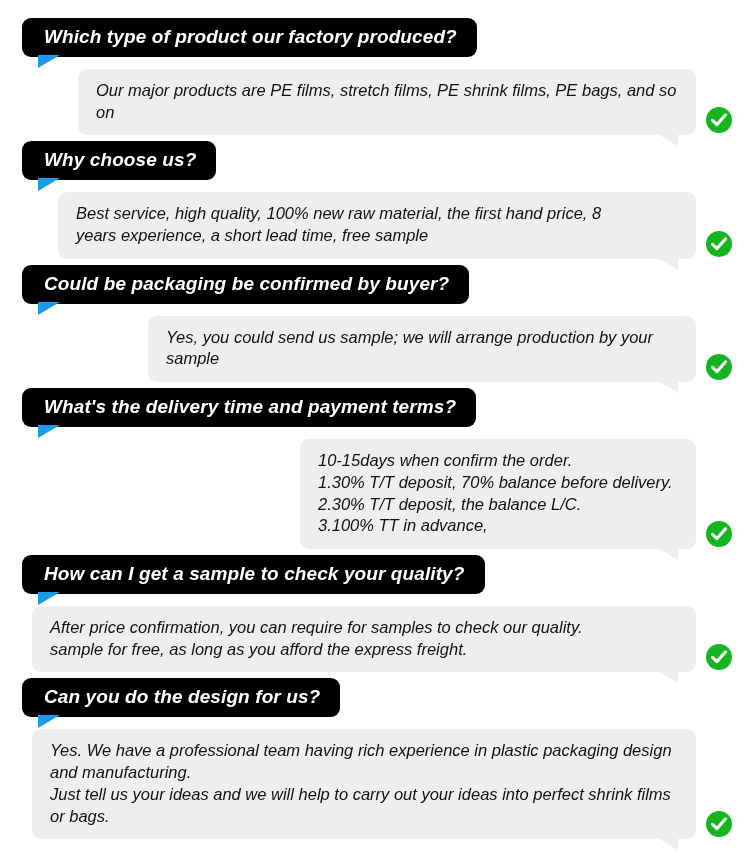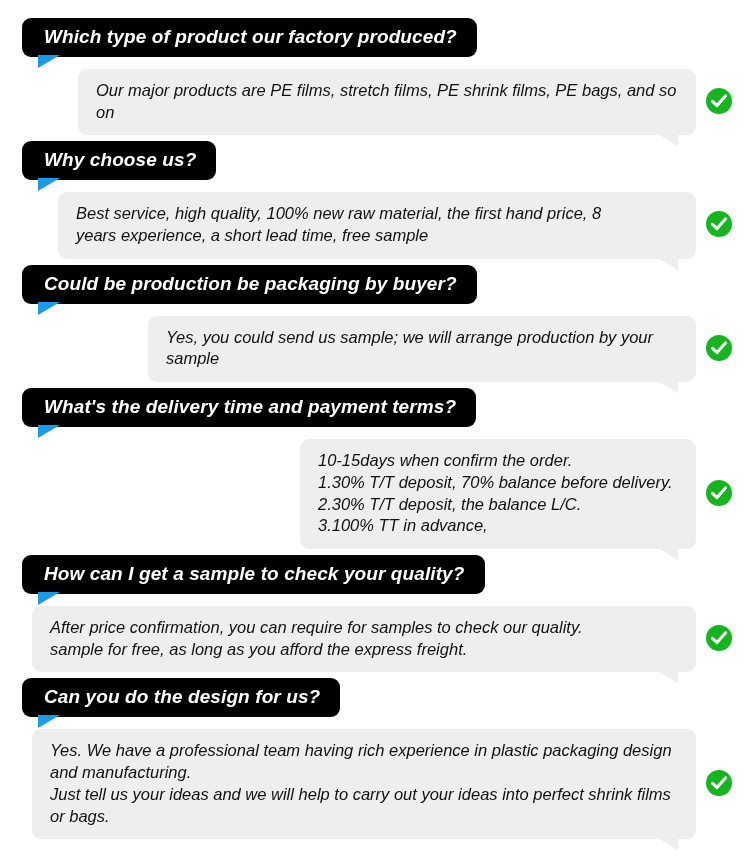--- a/index.html
+++ b/index.html
@@ -51,21 +51,21 @@
     width: 0;
     height: 0;
     border-left: 0 solid transparent;
     border-right: 22px solid transparent;
     border-top: 13px solid #199bea;
   }
   
   .a-row {
     position: relative;
     display: flex;
-    align-items: center;
+    align-items: flex-end;
     padding: 0 18px 0 0;
     margin-top: 12px;
   }
   .a-spacer { flex: 0 0 auto; }
   .a-bubble {
     position: relative;
     background: #eeeeee;
     color: #111111;
     border-radius: 9px;
     padding: 11px 18px 12px 18px;
@@ -126,21 +126,21 @@
         </div>
         <div class="check">
 <svg width="26" height="26" viewBox="0 0 26 26" xmlns="http://www.w3.org/2000/svg">
   <circle cx="13" cy="13" r="13" fill="#15b520"></circle>
   <path d="M6.5 13.3 L11 17.6 L19.6 7.8" fill="none" stroke="#ffffff" stroke-width="3.1" stroke-linecap="round" stroke-linejoin="round"></path>
 </svg>
         </div>
       </div>
     </div>
     <div class="qa-block">
-      <div class="q-row"><div class="q-bubble">Could be production be packaging by buyer?</div></div>
+      <div class="q-row"><div class="q-bubble">Could be packaging be confirmed by buyer?</div></div>
       <div class="a-row">
         <div class="a-spacer" style="width: 148px;"></div>
         <div class="a-bubble">
           <span class="line">Yes, you could send us sample; we will arrange production by your sample</span>
         </div>
         <div class="check">
 <svg width="26" height="26" viewBox="0 0 26 26" xmlns="http://www.w3.org/2000/svg">
   <circle cx="13" cy="13" r="13" fill="#15b520"></circle>
   <path d="M6.5 13.3 L11 17.6 L19.6 7.8" fill="none" stroke="#ffffff" stroke-width="3.1" stroke-linecap="round" stroke-linejoin="round"></path>
 </svg>

